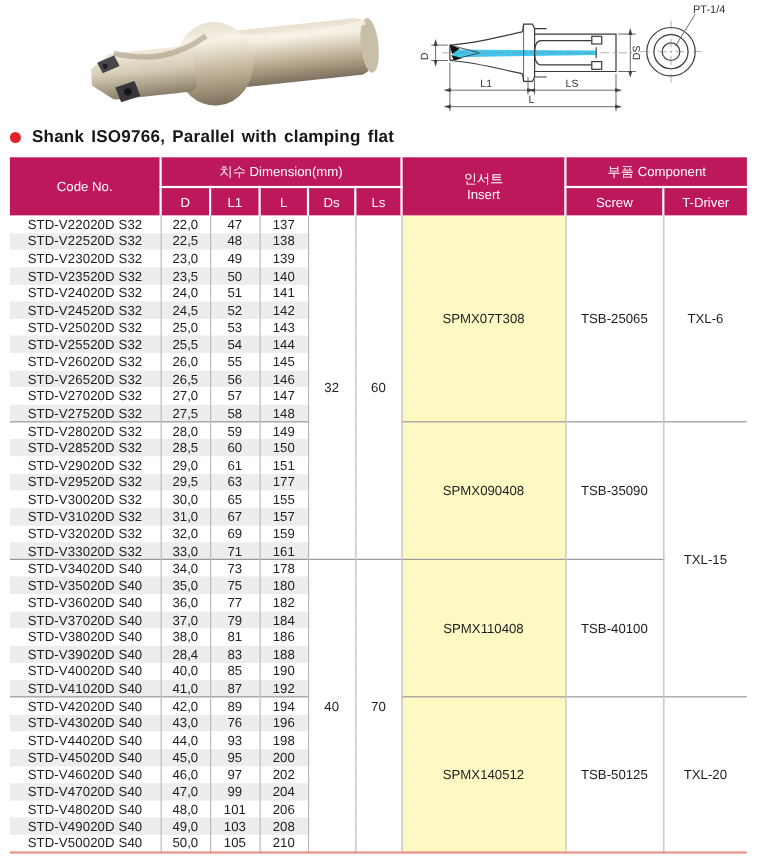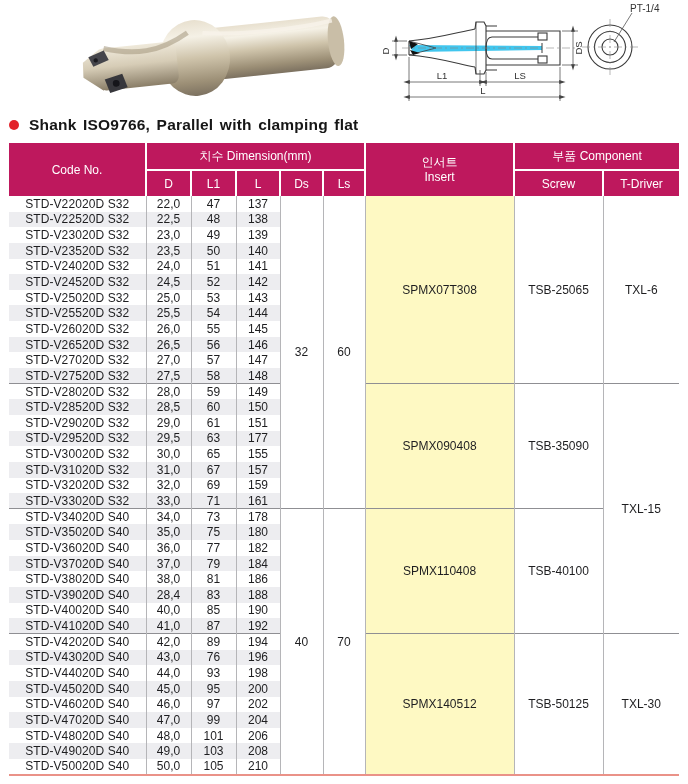--- a/index.html
+++ b/index.html
@@ -348,21 +348,21 @@
           <td class="band">87</td>
           <td class="band">192</td>
         </tr>
         <tr class="group-start">
           <td class="code">STD-V42020D S40</td>
           <td>42,0</td>
           <td>89</td>
           <td>194</td>
           <td class="insert-bg" rowspan="9">SPMX140512</td>
           <td rowspan="9">TSB-50125</td>
-          <td rowspan="9">TXL-30</td>
+          <td rowspan="9">TXL-20</td>
         </tr>
         <tr>
           <td class="code band">STD-V43020D S40</td>
           <td class="band">43,0</td>
           <td class="band">76</td>
           <td class="band">196</td>
         </tr>
         <tr>
           <td class="code">STD-V44020D S40</td>
           <td>44,0</td>

